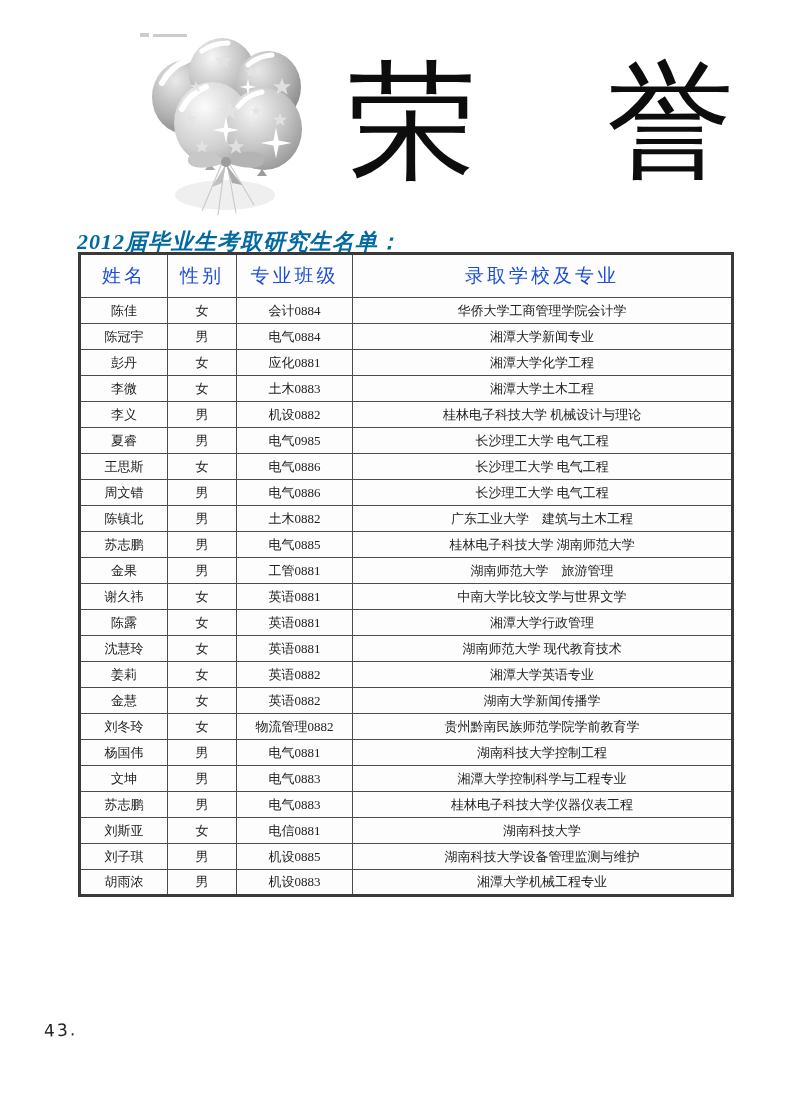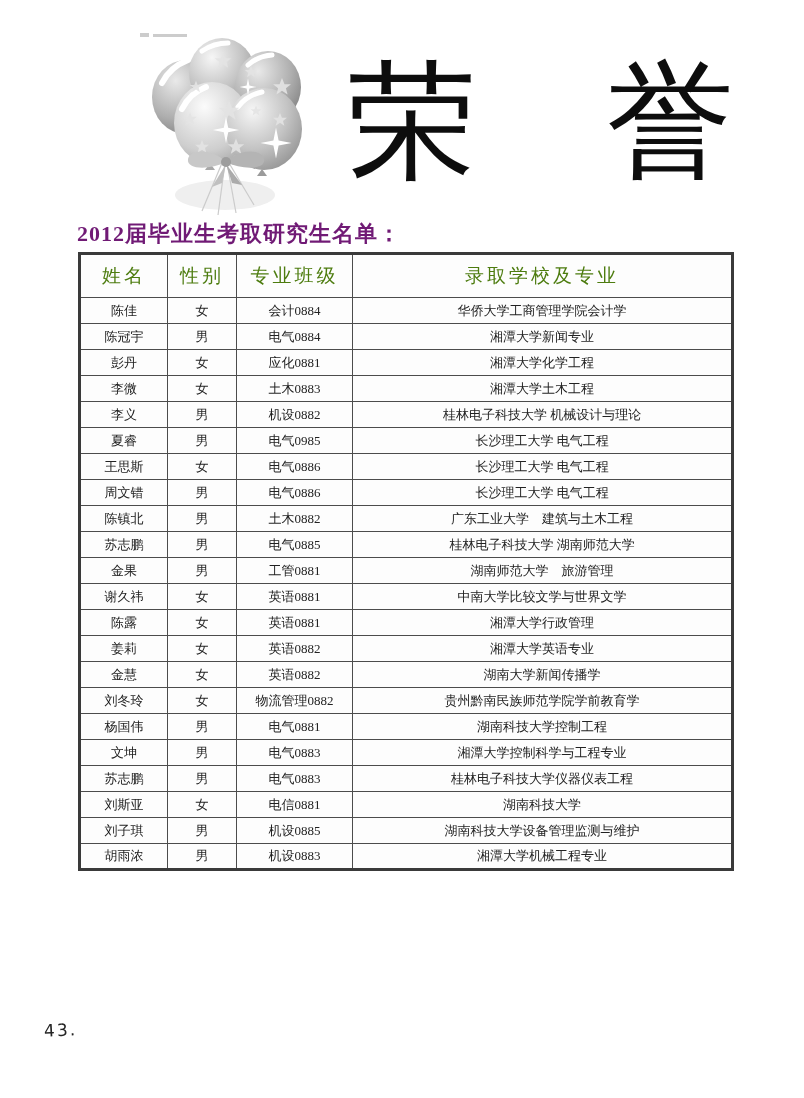--- a/index.html
+++ b/index.html
@@ -19,44 +19,45 @@
   }
   .honor-title {
     position:absolute; left:348px; top:46px; width:386px;
     display:flex; justify-content:space-between;
     font-family:"Liberation Serif", serif;
     font-size:128px; line-height:1.2; color:#0d0d0d;
     font-weight:400;
   }
   
   .section-heading {
-    position:absolute; left:77px; top:219px;
+    position:absolute; left:77px; top:227px;
     font-family:"Liberation Serif", serif;
     font-weight:700;
-    font-size:22px; letter-spacing:1px; color:#701a75;
+    font-size:22px; letter-spacing:1px; color:#0369a1;
     white-space:nowrap;
+    font-style:italic;
   }
   
   table.roster {
     position:absolute; left:78px; top:252px;
     width:653px;
     border-collapse:collapse;
     table-layout:fixed;
     background:#fdfdfd;
   }
   table.roster { border:3px solid #3a3a3a; }
   table.roster th, table.roster td {
     border:1px solid #4c4c4c;
     text-align:center; vertical-align:middle;
     overflow:hidden; white-space:nowrap;
   }
   table.roster th {
     height:44px;
     font-weight:400;
-    font-size:19px; letter-spacing:3px; color:#4d7c0f;
+    font-size:19px; letter-spacing:3px; color:#1d4ed8;
   }
   table.roster td {
     height:26px;
     font-size:13px; color:#222222;
   }
   col.c-name   { width:88px;  }
   col.c-gender { width:69px;  }
   col.c-class  { width:116px; }
   col.c-school { width:380px; }
   
@@ -254,20 +255,26 @@
           <td>英语0881</td>
           <td>中南大学比较文学与世界文学</td>
         </tr>
         <tr>
           <td>陈露</td>
           <td>女</td>
           <td>英语0881</td>
           <td>湘潭大学行政管理</td>
         </tr>
         <tr>
+          <td>沈慧玲</td>
+          <td>女</td>
+          <td>英语0881</td>
+          <td>湖南师范大学 现代教育技术</td>
+        </tr>
+        <tr>
           <td>姜莉</td>
           <td>女</td>
           <td>英语0882</td>
           <td>湘潭大学英语专业</td>
         </tr>
         <tr>
           <td>金慧</td>
           <td>女</td>
           <td>英语0882</td>
           <td>湖南大学新闻传播学</td>

